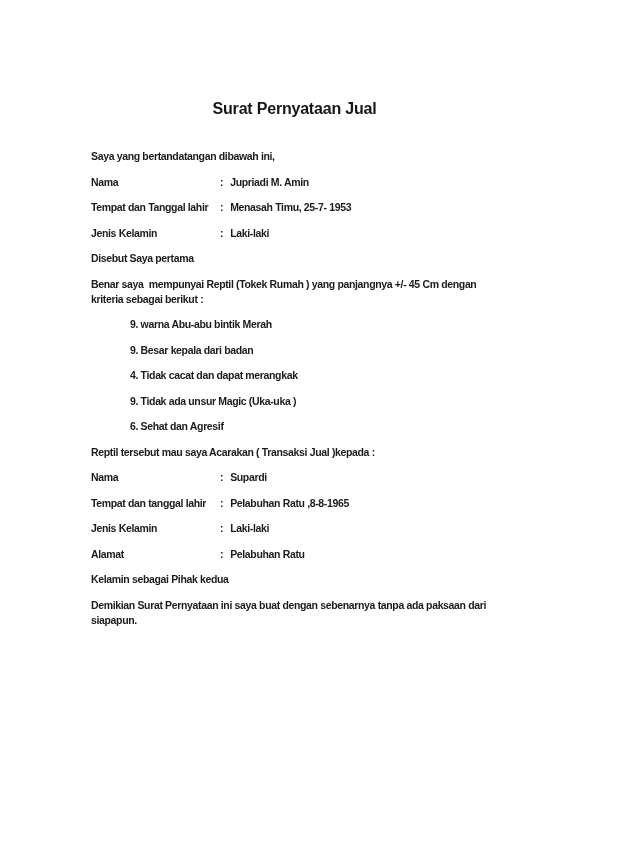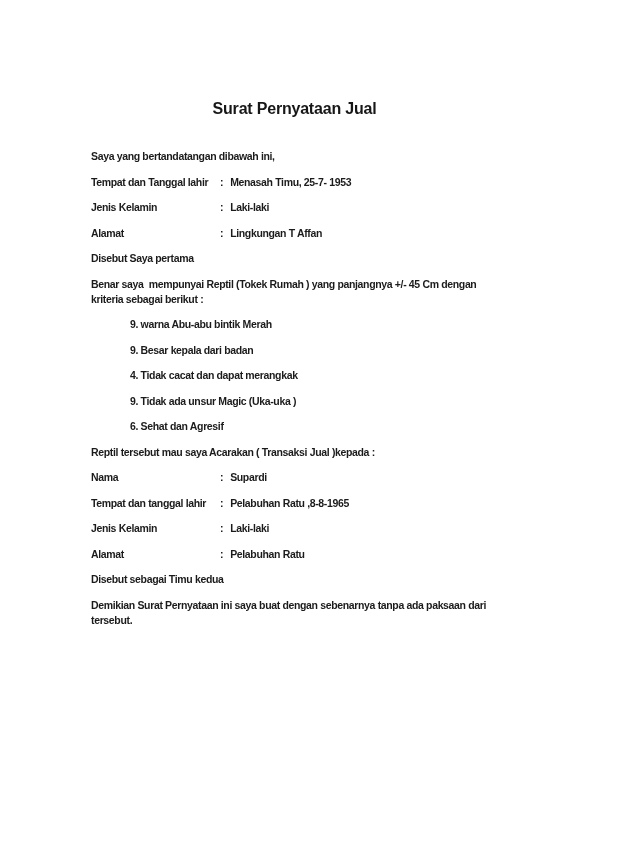--- a/index.html
+++ b/index.html
@@ -45,27 +45,27 @@
 </head>
 <body>
 
 <div class="page">
 
   <h1 class="title">Surat Pernyataan Jual</h1>
 
   <p class="para">Saya yang bertandatangan dibawah ini,</p>
 
   <div class="row">
+    <span class="lbl">Nama</span><span class="colon">:</span><span class="val">Jupriadi M. Amin</span>
+  </div>
+  <div class="row">
     <span class="lbl">Tempat dan Tanggal lahir</span><span class="colon">:</span><span class="val">Menasah Timu, 25-7- 1953</span>
   </div>
   <div class="row">
     <span class="lbl">Jenis Kelamin</span><span class="colon">:</span><span class="val">Laki-laki</span>
-  </div>
-  <div class="row">
-    <span class="lbl">Alamat</span><span class="colon">:</span><span class="val">Lingkungan T Affan</span>
   </div>
 
   <p class="para">Disebut Saya pertama</p>
 
   <p class="para">Benar saya  mempunyai Reptil (Tokek Rumah ) yang panjangnya +/- 45 Cm dengan kriteria sebagai berikut :</p>
 
   <div class="list">
     <div class="list-item">9. warna Abu-abu bintik Merah</div>
     <div class="list-item">9. Besar kepala dari badan</div>
     <div class="list-item">4. Tidak cacat dan dapat merangkak</div>
@@ -81,18 +81,18 @@
   <div class="row">
     <span class="lbl">Tempat dan tanggal lahir</span><span class="colon">:</span><span class="val">Pelabuhan Ratu ,8-8-1965</span>
   </div>
   <div class="row">
     <span class="lbl">Jenis Kelamin</span><span class="colon">:</span><span class="val">Laki-laki</span>
   </div>
   <div class="row">
     <span class="lbl">Alamat</span><span class="colon">:</span><span class="val">Pelabuhan Ratu</span>
   </div>
 
-  <p class="para">Disebut sebagai Timu kedua</p>
+  <p class="para">Kelamin sebagai Pihak kedua</p>
 
 
-  <p class="para">Demikian Surat Pernyataan ini saya buat dengan sebenarnya tanpa ada paksaan dari tersebut.</p>
+  <p class="para">Demikian Surat Pernyataan ini saya buat dengan sebenarnya tanpa ada paksaan dari siapapun.</p>
 
 </div>
 
 </body></html>

